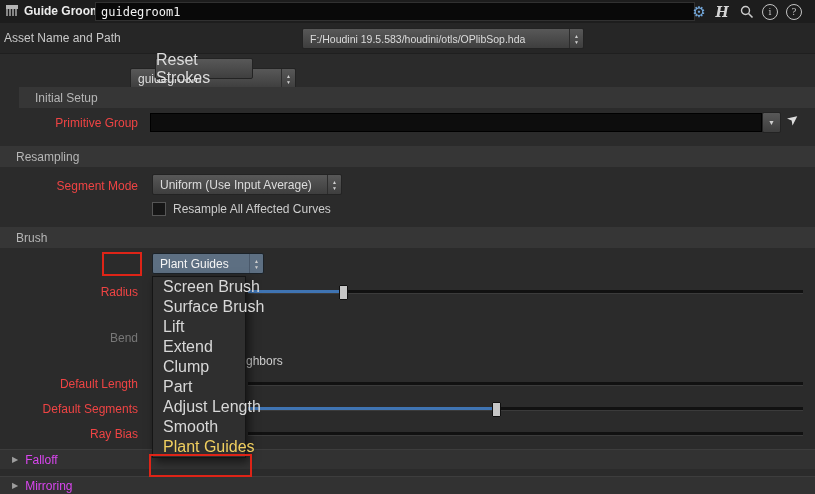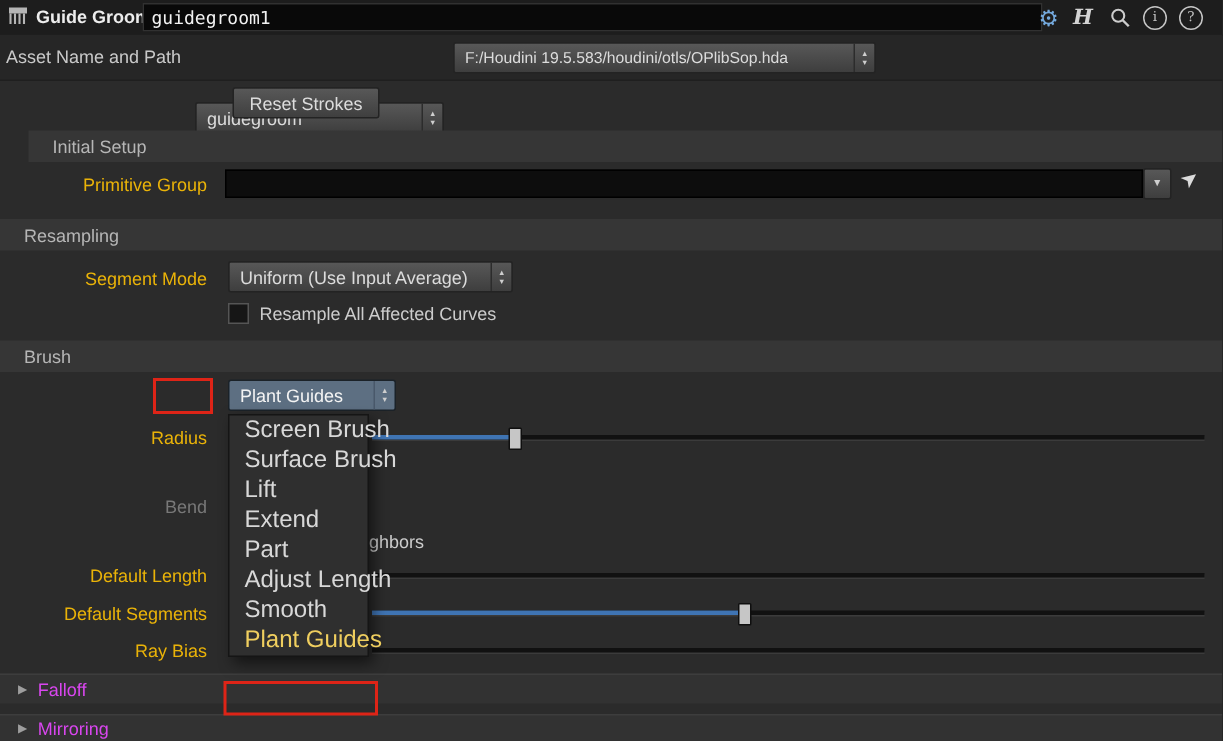--- a/index.html
+++ b/index.html
@@ -21,31 +21,31 @@
 
   
   .dd{position:absolute;background:linear-gradient(#585858,#3e3e3e);border:1px solid #232323;border-radius:2px;
       display:flex;align-items:stretch;color:#dcdcdc;font-size:12px;box-sizing:border-box;}
   .dd-label{flex:1;display:flex;align-items:center;padding:0 7px;white-space:nowrap;overflow:hidden;}
   .spin{width:13px;border-left:1px solid #2c2c2c;display:flex;flex-direction:column;align-items:center;
         justify-content:center;font-size:5px;line-height:6px;color:#cfcfcf;}
   .dd.open{background:#5d6f82;border-color:#1b2228;color:#f4f4f4;}
 
   .btn{position:absolute;background:linear-gradient(#585858,#3f3f3f);border:1px solid #232323;border-radius:2px;
-       color:#dcdcdc;font-size:12px;display:flex;align-items:center;justify-content:center;box-sizing:border-box;}
+       color:#dcdcdc;font-size:16px;display:flex;align-items:center;justify-content:center;box-sizing:border-box;}
 
   
   .band{position:absolute;left:0;width:815px;height:21px;background:#363636;display:flex;align-items:center;
         color:#b6b6b6;font-size:12px;}
   .band-label{padding-left:16px;}
   .fold{background:#323232;border-top:1px solid #3d3d3d;box-sizing:border-box;}
   .fold .tri{padding-left:12px;font-size:8px;color:#9e9e9e;}
   .fold .band-label{padding-left:7px;color:#d946ef;}
 
-  .plabel{position:absolute;left:8px;width:130px;text-align:right;font-size:12px;color:#eab308;}
+  .plabel{position:absolute;left:8px;width:130px;text-align:right;font-size:12px;color:#ef4444;}
   .plabel.dis{color:#787878;}
 
   .textfield{position:absolute;background:#0d0d0d;border:1px solid #000;box-sizing:border-box;}
   .ddarrow{position:absolute;background:linear-gradient(#585858,#3e3e3e);border:1px solid #232323;border-radius:2px;
            display:flex;align-items:center;justify-content:center;font-size:7px;color:#cfcfcf;box-sizing:border-box;}
   .cb{position:absolute;width:12px;height:12px;background:#161616;border:1px solid #555;}
 
   
   .track{position:absolute;height:3px;background:#111;box-shadow:0 1px 0 rgba(255,255,255,0.08);}
   .fill{position:absolute;height:3px;background:#3f74b3;}
@@ -169,20 +169,21 @@
   <div class="band fold" style="top:476px;height:18px;">
     <span class="tri">▶</span>
     <span class="band-label">Mirroring</span>
   </div>
 
   <div class="menu">
     <div class="mi">Screen Brush</div>
     <div class="mi">Surface Brush</div>
     <div class="mi">Lift</div>
     <div class="mi">Extend</div>
+    <div class="mi">Clump</div>
     <div class="mi">Part</div>
     <div class="mi">Adjust Length</div>
     <div class="mi">Smooth</div>
     <div class="mi sel">Plant Guides</div>
   </div>
 
   <div class="anno" style="left:102px;top:252px;width:40px;height:24px;"></div>
   <div class="anno" style="left:149px;top:454px;width:103px;height:23px;"></div>
 
 </div>

